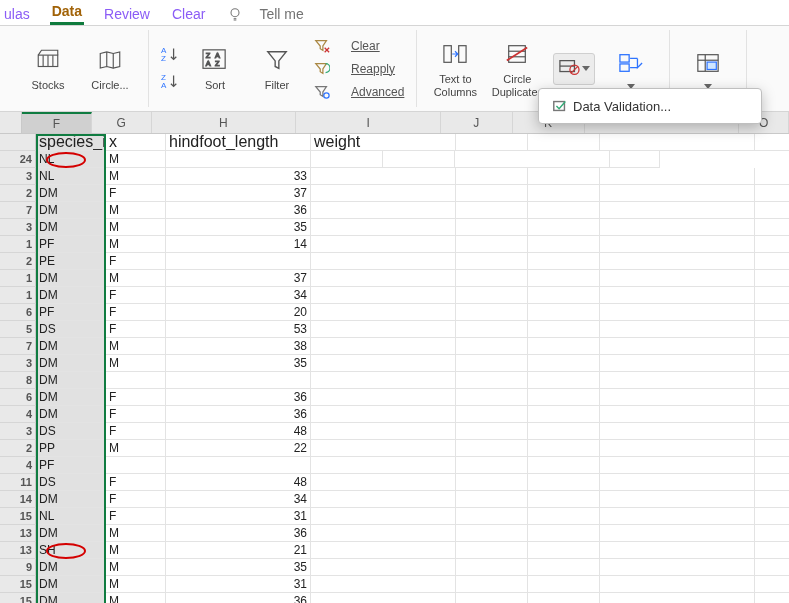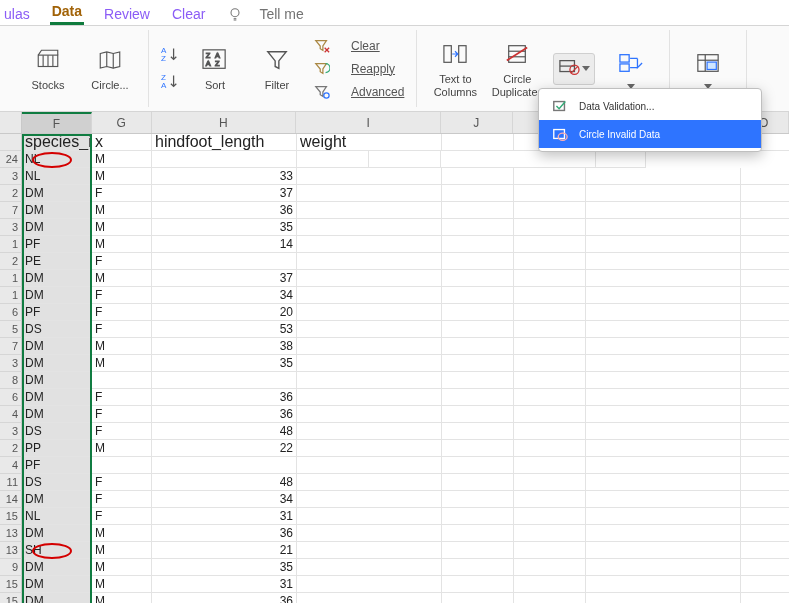--- a/index.html
+++ b/index.html
@@ -81,23 +81,23 @@
     top:62px; left:538px;
     width:224px;
     background:#fff;
     border:1px solid #bfbfbf;
     border-radius:4px;
     box-shadow:0 4px 14px rgba(0,0,0,.25);
     padding:3px 0;
     z-index:50;
   }
   .dvitem {
-    display:flex;align-items:center;gap:10px;
+    display:flex;align-items:center;gap:4px;
     padding:5px 12px;
-    font-size:10px;
+    font-size:13px;
     cursor:pointer;
   }
   .dvitem.sel { background:#2e74ff;color:#fff; }
   .dvicon { width:18px;height:18px;display:flex;align-items:center;justify-content:center;flex:0 0 18px;}
   
   .sheet { position:relative; }
   .colheads {
     display:flex;
     height:22px;
     background:#e9e9e9;
@@ -107,23 +107,23 @@
   .rowhead-spacer { width:22px;border-right:1px solid #c9c9c9;background:#e9e9e9; }
   .colhead {
     display:flex;align-items:center;justify-content:center;
     border-right:1px solid #d6d6d6;
     background:#e9e9e9;
   }
   .colhead.sel { background:#d0d0d0;border-top:2px solid #107c41; }
   .gridwrap { display:flex; }
   .rowheads { display:flex;flex-direction:column; }
   .rowhead {
-    width:22px;height:17px;
+    width:36px;height:17px;
     background:#e9e9e9;border-right:1px solid #c9c9c9;border-bottom:1px solid #d6d6d6;
-    font-size:11px;color:#555;display:flex;align-items:center;justify-content:flex-end;padding-right:3px;
+    font-size:11px;color:#555;display:flex;align-items:center;justify-content:flex-end;padding-right:3px;font-weight:bold;
   }
   .cells { position:relative; }
   .row { display:flex;height:17px; }
   .cell {
     border-right:1px solid #e3e3e3;border-bottom:1px solid #e3e3e3;
     font-size:12px;color:#222;display:flex;align-items:center;
     padding:0 3px;overflow:hidden;white-space:nowrap;
   }
   .cell.num { justify-content:flex-end; }
   .cell.selcol { background:#e1e1e1; }
@@ -329,29 +329,20 @@
 
   <div class="dvmenu">
     <div class="dvitem">
       <span class="dvicon">
         <svg viewBox="0 0 18 18" width="16" height="16" fill="none" stroke="#3a7" stroke-width="1.6">
             <rect x="2" y="4" width="12" height="10" stroke="#777"></rect>
             <path d="M5 9 L8 12 L15 4"></path>
           </svg>
       </span>
       <span>Data Validation...</span>
-    </div>
-    <div class="dvitem sel">
-      <span class="dvicon">
-        <svg viewBox="0 0 18 18" width="16" height="16" fill="none" stroke="#fff" stroke-width="1.5">
-            <rect x="2" y="4" width="12" height="10"></rect>
-            <ellipse cx="12" cy="12" rx="5" ry="4" stroke="#ffb0b0"></ellipse>
-          </svg>
-      </span>
-      <span>Circle Invalid Data</span>
     </div>
   </div>
 </div>
 
 <div class="sheet">
   <div class="colheads">
     <div class="rowhead-spacer"></div>
     <div class="colhead cF sel">F</div>
     <div class="colhead cG">G</div>
     <div class="colhead cH">H</div>

